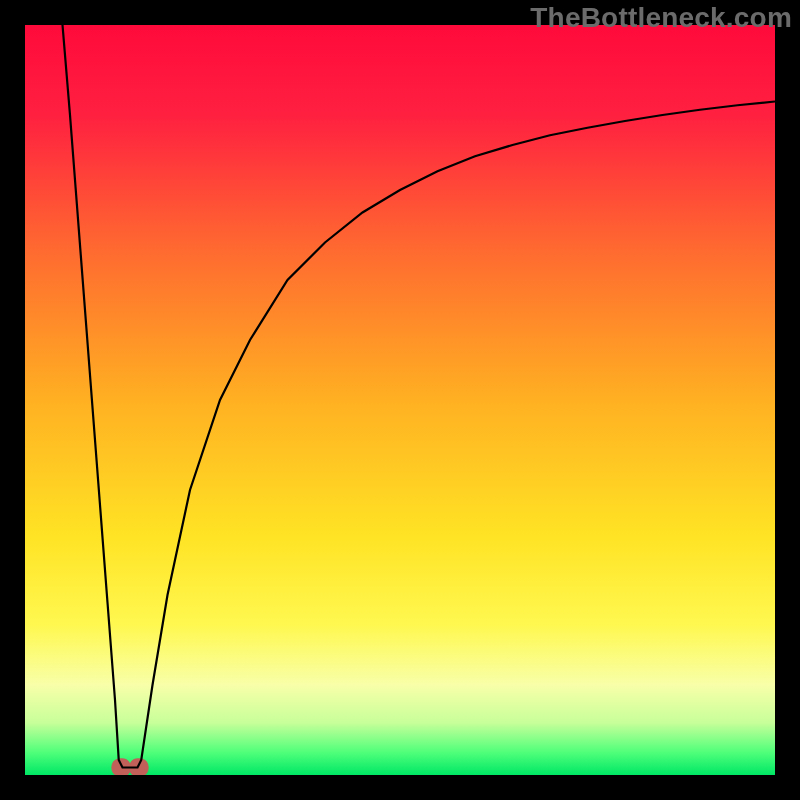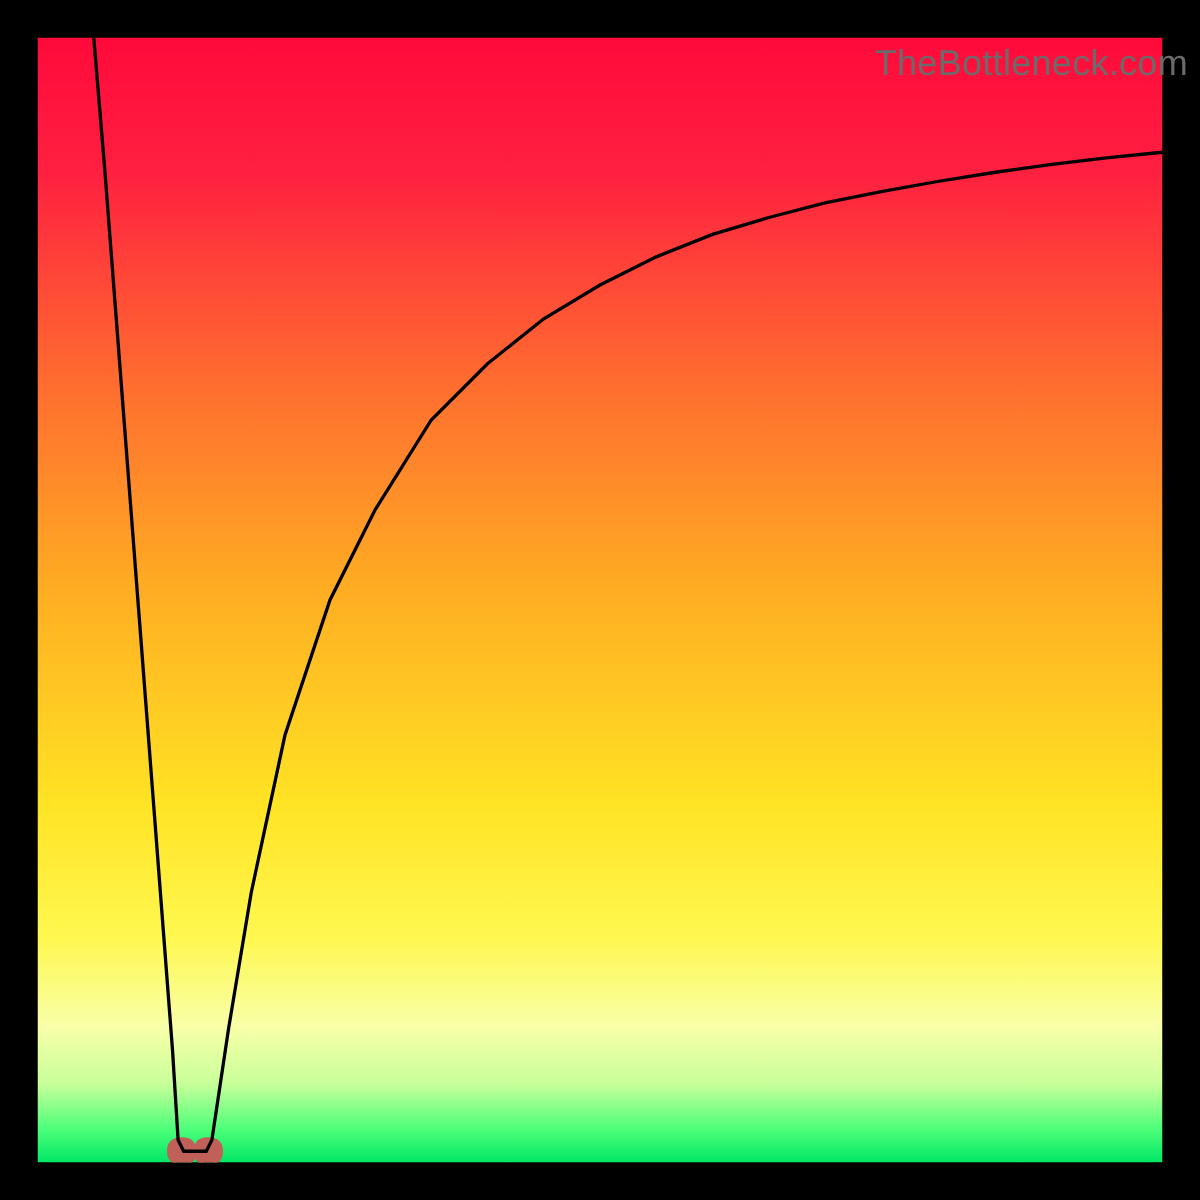--- a/index.html
+++ b/index.html
@@ -24,24 +24,23 @@
     left: 25px;
     top: 25px;
     width: 750px;
     height: 750px;
   }
   .watermark {
     position: absolute;
     top: 2px;
     right: 8px;
     color: #6b6b6b;
-    font-size: 24px;
-    font-weight: 400;
+    font-size: 28px;
+    font-weight: 700;
     letter-spacing: 0.2px;
-    margin-top: 27px;
   }
 </style>
 </head>
 <body>
 
 <div class="frame">
   <svg class="plot" viewBox="0 0 750 750" preserveAspectRatio="none">
     <defs>
       <linearGradient id="bg-grad" x1="0" y1="0" x2="0" y2="1">
           <stop offset="0%" stop-color="#ff0a3b"></stop>

